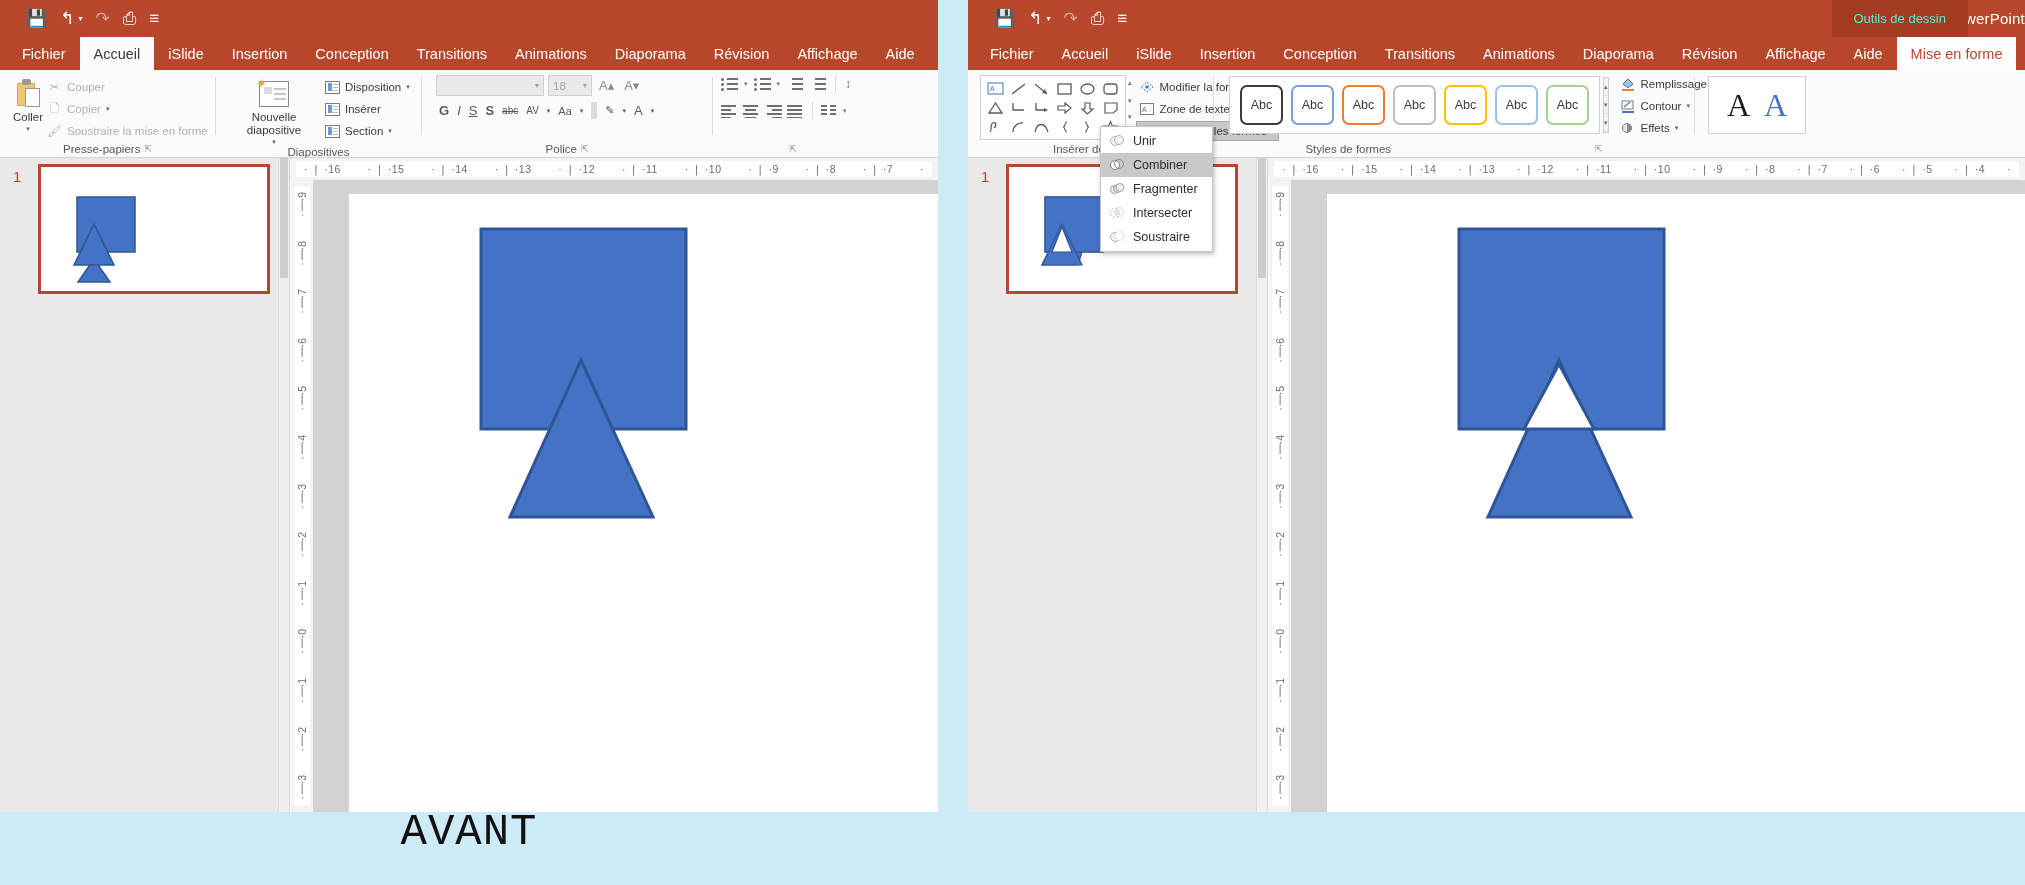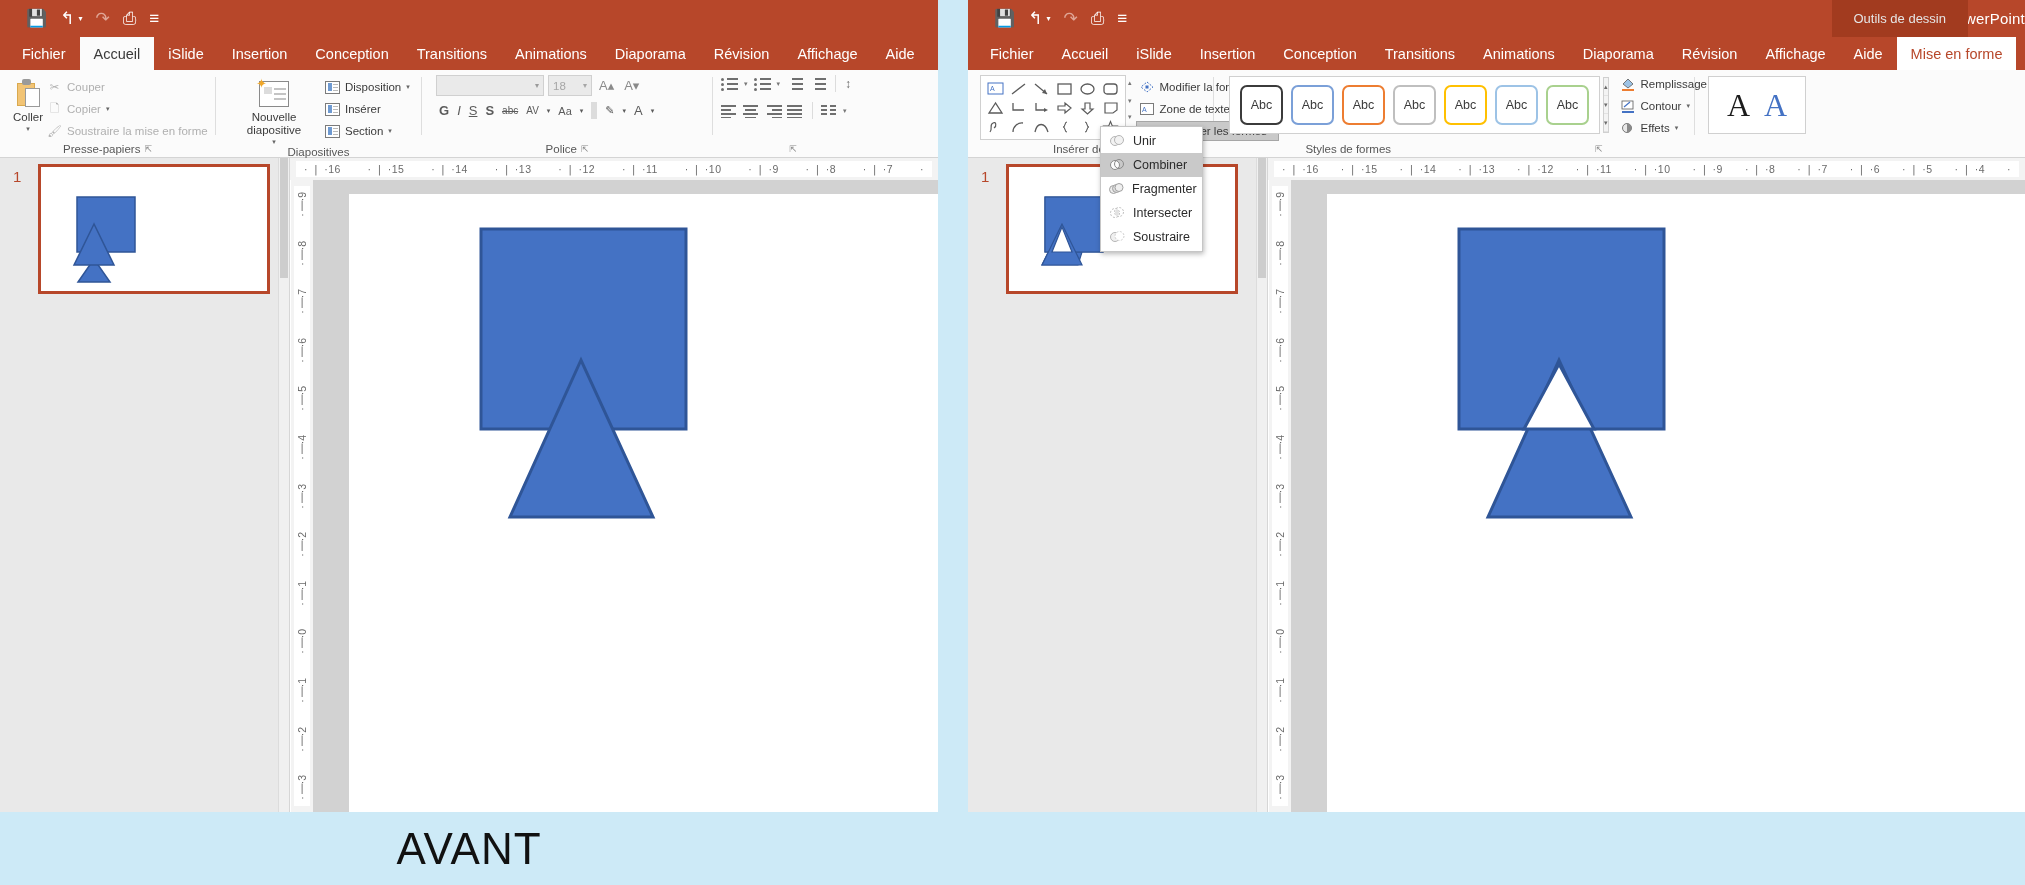--- a/index.html
+++ b/index.html
@@ -24,21 +24,21 @@
   .qat { display: flex; align-items: center; gap: 13px; padding-left: 26px; height: 100%; }
   .qat .ic { color: #fff; font-size: 17px; line-height: 1; display: inline-block; }
   .qat .ic.dim { color: #e0a696; }
   .qat .caret { color: #fff; font-size: 8px; margin-left: -9px; }
   .doc-title {
     position: absolute; left: 0; right: 0; text-align: right;
     color: #fff; font-size: 15px; letter-spacing: .2px;
   }
   .ctx-tab {
     position: absolute; right: 57px; top: 0; height: 37px;
-    background: #a23b1f; color: #e5e5e5; font-size: 13px;
+    background: #a23b1f; color: #5eead4; font-size: 13px;
     display: flex; align-items: center; padding: 0 22px;
   }
 
   
   .tabstrip {
     height: 33px; background: #b7472a; display: flex; align-items: stretch;
     padding-left: 8px; position: relative;
   }
   .tab {
     display: flex; align-items: center; padding: 0 14px;
@@ -154,32 +154,32 @@
     display:flex; flex-direction:column; align-items:center; justify-content:space-between;
     padding: 6px 0; font-size: 10.5px; color:#6b6b6b;
   }
   .vrulerinner span { writing-mode: vertical-rl; transform: rotate(180deg); }
 
   .canvas-area { position:absolute; background:#d2d2d2; }
   .slidecanvas { position:absolute; background:#fff; }
 
   
   .caption {
-    position: absolute; bottom: 0; height: 73px; display:flex;
+    position: absolute; bottom: 17px; height: 73px; display:flex;
     align-items:center; justify-content:center; font-size: 44px; color:#111;
-    letter-spacing: 1px; font-family: Liberation Sans, sans-serif;
+    letter-spacing: 1px; font-family: Liberation Mono, monospace;
   }
   .caption.left  { left: 0;    width: 938px; }
   .caption.right { left: 968px; width: 1057px; }
 
   
   .menu {
     position: absolute; z-index: 40; background: #fff;
     border: 1px solid #c6c6c6; box-shadow: 1px 2px 5px rgba(0,0,0,.28);
-    padding: 2px 0; width: 103px;
+    padding: 2px 0; width: 113px;
   }
   .mitem { display:flex; align-items:center; gap: 8px; height: 24px; padding: 0 7px; font-size: 12.5px; color:#2b2b2b; }
   .mitem.sel { background: #c9c9c9; }
   .mitem .mico { width:17px; height:17px; display:flex; align-items:center; justify-content:center; }
 
   svg { display:block; }
 </style>
 </head>
 <body>
 

